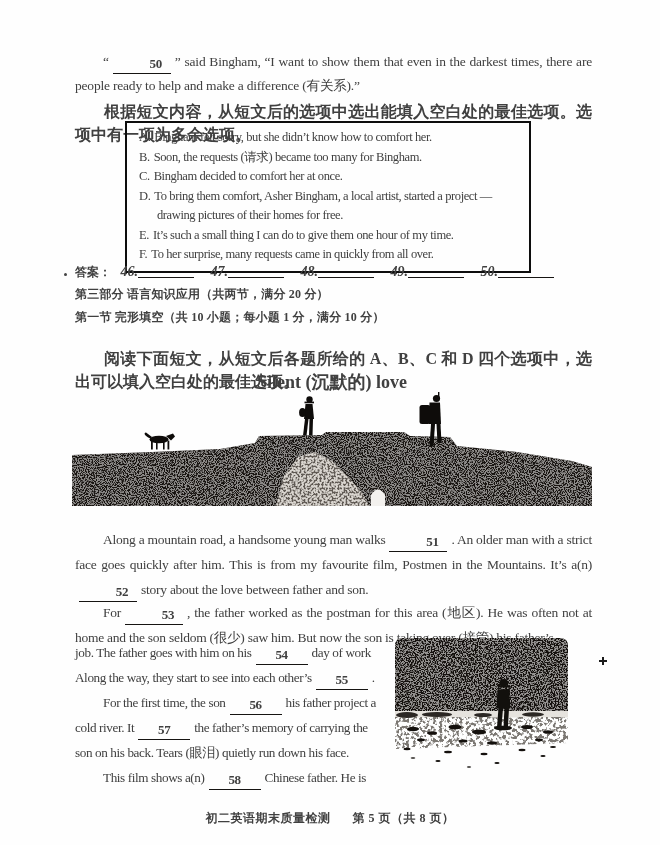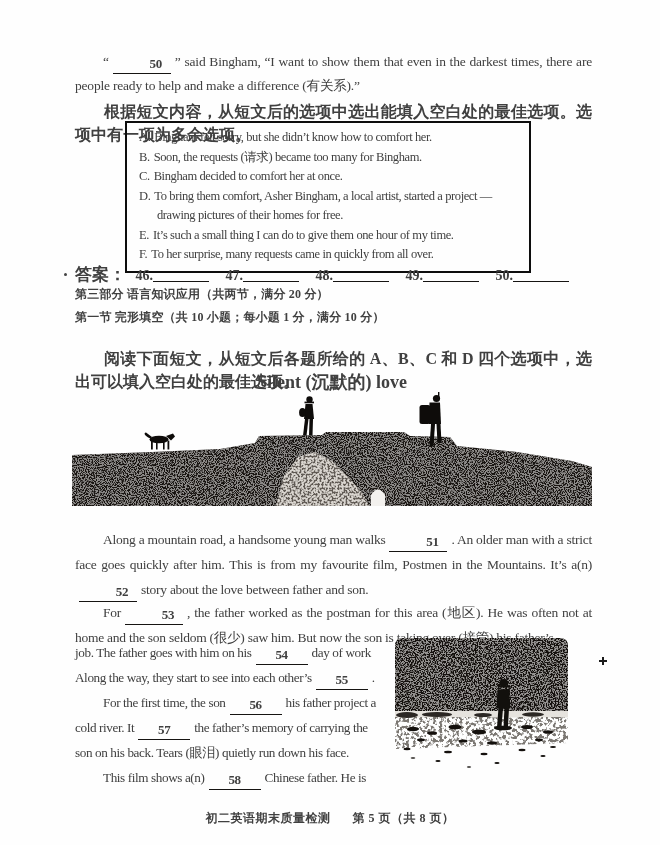--- a/index.html
+++ b/index.html
@@ -28,22 +28,22 @@
   .q-intro{left:75px;top:36px;width:517px;line-height:23px;font-size:13.5px;letter-spacing:-0.2px;text-align:justify;}
   
   .options-box{
     left:116px;top:121px;width:406px;box-sizing:border-box;
     border:2px solid #0d0d0d;padding:5px 8px 6px 12px;margin-left:9px;
   }
   .option{font-size:12.5px;letter-spacing:-0.4px;line-height:19.5px;padding-left:18px;text-indent:-18px;}
   .opt-label{margin-right:4px;font-weight:400;}
   
   .answers{left:75px;top:263px;width:540px;white-space:nowrap;font-size:14px;font-weight:700;}
-  .answers-label{font-size:17px;margin-right:6px;}
-  .ans-item{display:inline-block;margin-right:13px;}
+  .answers-label{font-size:12px;margin-right:6px;}
+  .ans-item{display:inline-block;margin-right:13px;font-style:italic;}
   .ans-line{display:inline-block;width:56px;height:14px;border-bottom:1.5px solid #161412;vertical-align:-2px;}
   .cloze-title{left:72px;top:370px;width:520px;text-align:center;font-size:18px;font-weight:700;}
   .photo1{left:72px;top:392px;width:520px;height:118px;}
   .photo2{left:393px;top:636px;width:177px;height:140px;}
   .footer{left:6px;top:810px;width:648px;text-align:center;font-size:12px;font-weight:700;letter-spacing:0.5px;}
   .footer .gap{display:inline-block;width:22px;}
   .cross{left:599px;top:657px;width:8px;height:8px;}
   .cross .h{position:absolute;left:0;top:3px;width:8px;height:2.4px;background:#1c1c1c;}
   .cross .v{position:absolute;left:2.8px;top:0;width:2.4px;height:8px;background:#1c1c1c;}
   .speck{left:64px;top:273px;width:3px;height:3px;border-radius:50%;background:#444;}

